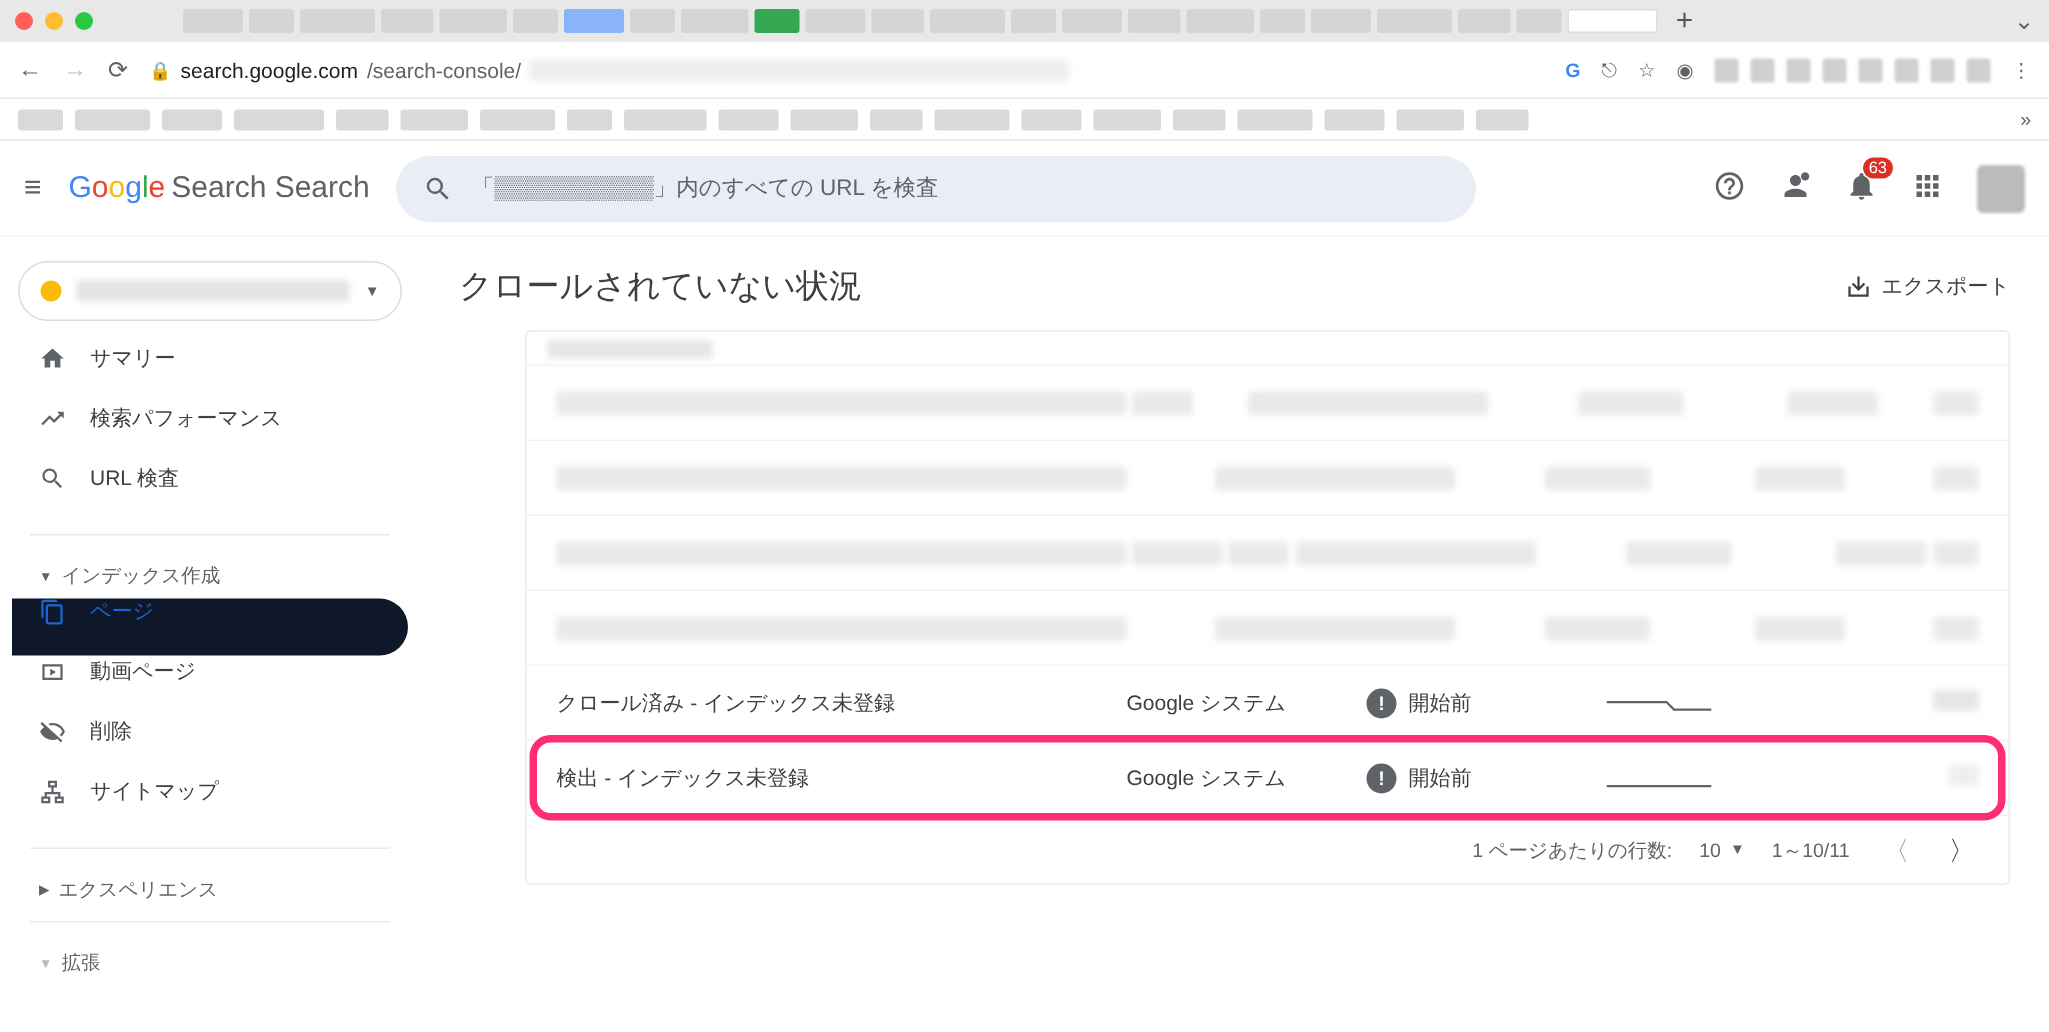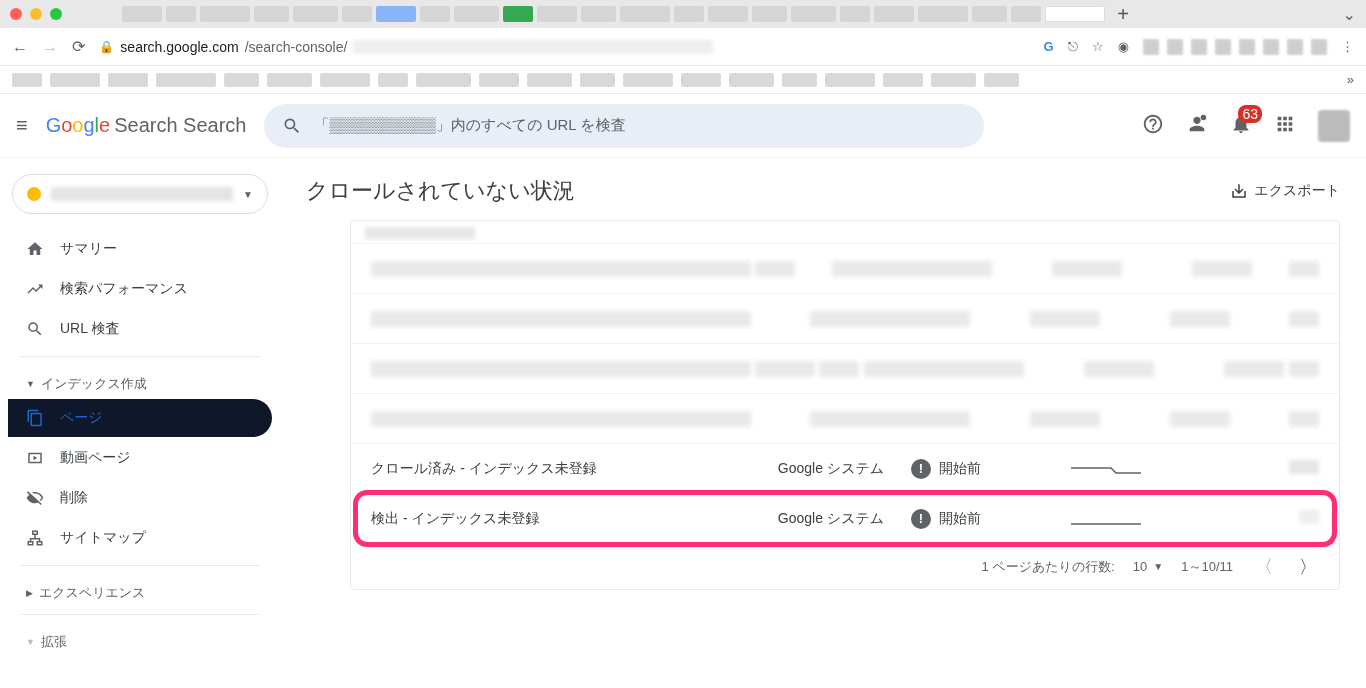--- a/index.html
+++ b/index.html
@@ -32,52 +32,52 @@
   .hamburger { font-size:20px; color:#5f6368; cursor:pointer; }
   .brand { display:flex; align-items:baseline; gap:4px; font-size:20px; }
   .g-logo .b{color:#4285F4}.g-logo .r{color:#EA4335}.g-logo .y{color:#FBBC05}.g-logo .g{color:#34A853}
   .brand-sub { color:#5f6368; font-size:20px; }
   .searchbox { flex:1; max-width:720px; height:44px; background:#e9eef6; border-radius:22px; display:flex; align-items:center; padding:0 18px; gap:12px; color:#5f6368; }
   .searchbox svg { width:20px; height:20px; fill:#5f6368; }
   .searchbox .ph { font-size:15px; }
   .header-right { margin-left:auto; display:flex; align-items:center; gap:22px; }
   .header-right .icnbtn { color:#5f6368; position:relative; }
   .header-right svg { width:22px; height:22px; fill:#5f6368; }
-  .badge { position:absolute; top:-8px; right:-10px; background:#d93025; color:#fff; font-size:14px; border-radius:8px; padding:1px 4px; }
+  .badge { position:absolute; top:-8px; right:-10px; background:#d93025; color:#fff; font-size:11px; border-radius:8px; padding:1px 4px; }
   .avatar { width:32px; height:32px; background:#bbb; border-radius:4px; filter:blur(1px); }
 
   .app-body { display:flex; height:calc(100% - 64px); }
 
   .sidebar { width:280px; padding:10px 8px; display:flex; flex-direction:column; gap:2px; overflow:hidden; }
   .property-picker { margin:6px 4px 14px; height:40px; border:1px solid #dadce0; border-radius:20px; display:flex; align-items:center; padding:0 14px; gap:10px; color:#5f6368; }
   .property-picker .pp-blur { flex:1; height:14px; background:#e3e3e3; filter:blur(2px); border-radius:2px; }
   .property-picker .caret { font-size:10px; color:#5f6368; }
 
-  .nav-item { height:38px; display:flex; align-items:center; gap:16px; padding:0 18px; border-radius:0 19px 19px 0; color:#3c4043; font-size:14px; cursor:pointer; }
+  .nav-item { height:38px; display:flex; gap:16px; padding:0 18px; border-radius:0 19px 19px 0; color:#3c4043; font-size:14px; cursor:pointer; }
   .nav-item svg { width:18px; height:18px; fill:#5f6368; }
   .nav-item.active { background:#0f172a; color:#1967d2; }
   .nav-item.active svg { fill:#1967d2; }
   .nav-section { padding:10px 18px 4px; font-size:13px; color:#5f6368; display:flex; align-items:center; gap:6px; }
   .nav-section .tri { font-size:9px; }
   .nav-divider { height:1px; background:#e8eaed; margin:6px 12px; }
 
   .main { flex:1; padding:18px 26px 0 26px; overflow:hidden; position:relative; }
   .page-head { display:flex; align-items:center; justify-content:space-between; margin-bottom:14px; }
   .page-title { font-size:22px; color:#3c4043; }
   .export { display:flex; align-items:flex-start; gap:6px; color:#3c4043; font-size:14px; cursor:pointer; }
   .export svg{ width:18px; height:18px; fill:#3c4043; }
 
   .card { margin-left:44px; background:#fff; border:1px solid #e8eaed; border-radius:4px; overflow:hidden; }
   .card-top-blur { height:22px; padding:6px 14px; }
   .card-top-blur span { display:inline-block; width:110px; height:12px; background:#e6e6e6; filter:blur(2px); }
 
   .row { height:50px; display:flex; align-items:center; padding:0 20px; border-top:1px solid #f1f3f4; font-size:14px; color:#3c4043; }
   .row.blurred > div { height:16px; background:#e9e9e9; filter:blur(2px); border-radius:2px; }
   .col-reason { flex:0 0 380px; }
-  .col-source { flex:0 0 160px;text-align:center; }
+  .col-source { flex:0 0 160px; }
   .col-status { flex:0 0 160px; display:flex; align-items:center; gap:8px; }
   .col-trend  { flex:0 0 110px; display:flex; align-items:center; }
   .col-pages  { flex:1; text-align:right; }
   .status-icn { width:20px; height:20px; border-radius:50%; background:#5f6368; color:#fff; display:inline-flex; align-items:center; justify-content:center; font-size:13px; font-weight:bold; }
   .trendline { width:70px; height:18px; }
   .row.highlight { position:relative; }
   .row.highlight::after{ content:""; position:absolute; inset:-4px 2px -4px 2px; border:5px solid #ff2d78; border-radius:14px; pointer-events:none; }
 
   .pager { height:46px; display:flex; align-items:center; justify-content:flex-end; gap:18px; padding:0 18px; border-top:1px solid #f1f3f4; color:#5f6368; font-size:13px; }
   .pager .sel { display:flex; align-items:center; gap:6px; }

